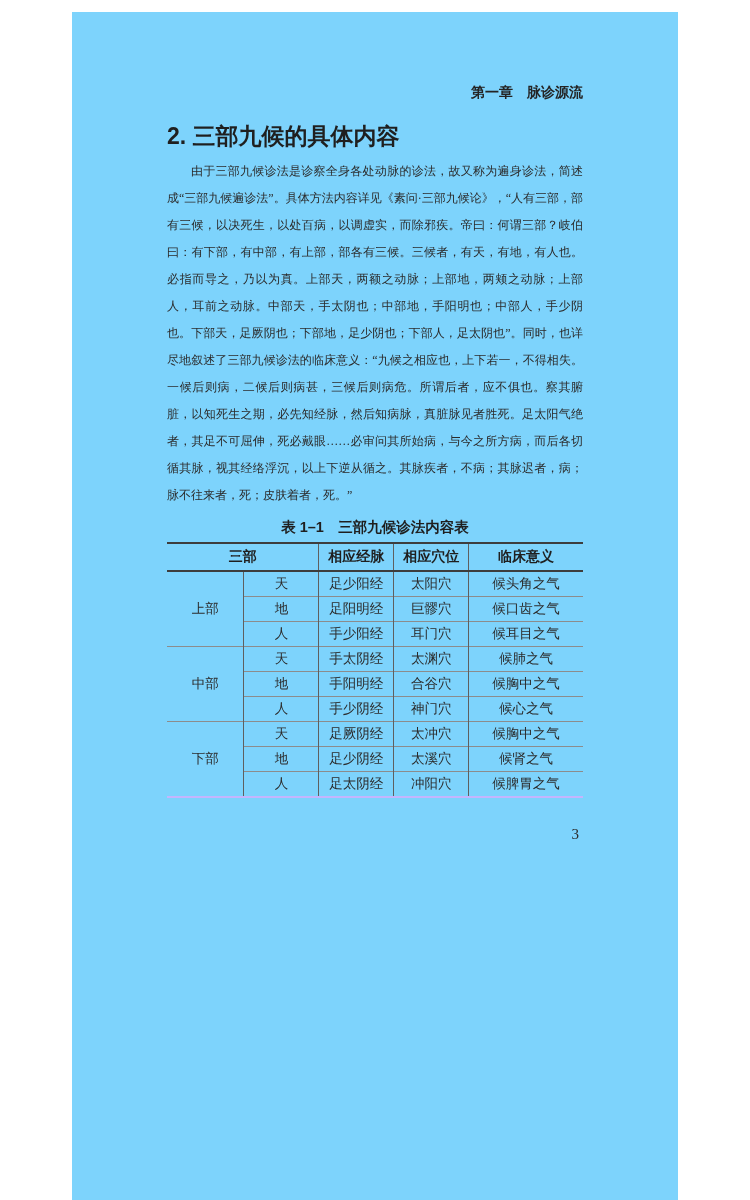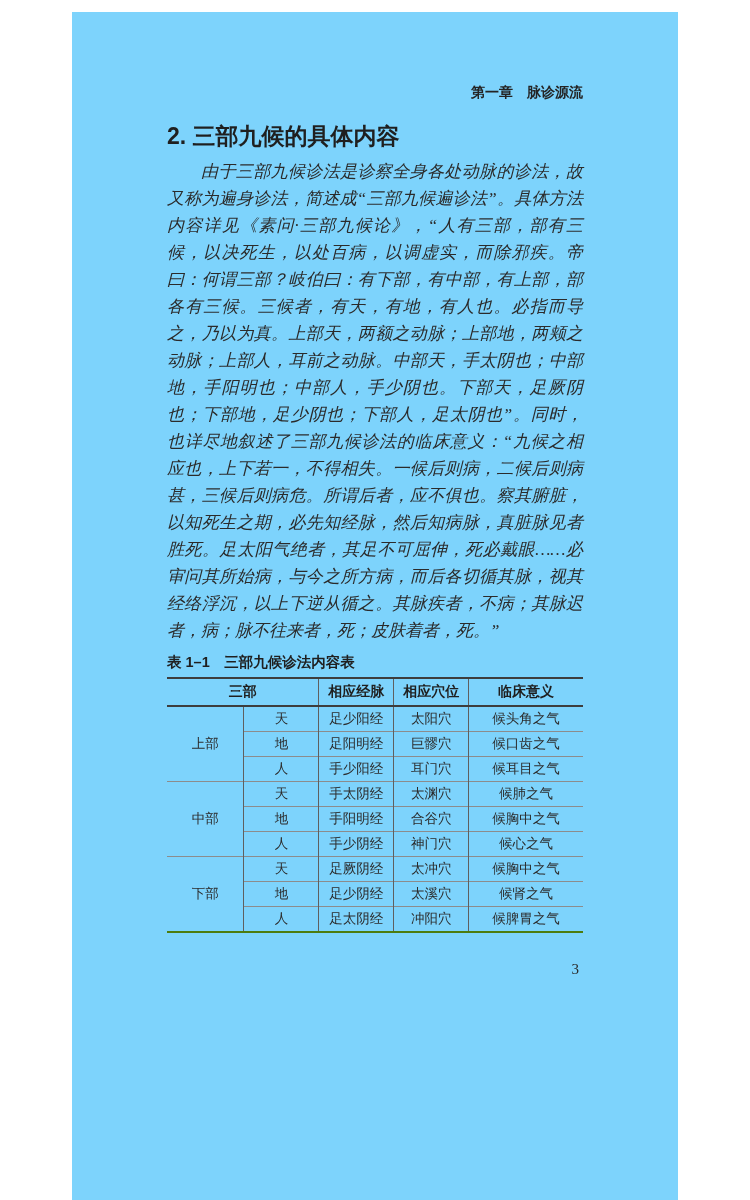--- a/index.html
+++ b/index.html
@@ -29,46 +29,46 @@
     font-family: "Liberation Sans", "DejaVu Sans", sans-serif;
     font-weight: bold;
     font-size: 23px;
     line-height: 24px;
     color: #1f1f1f;
   }
 
   .body-para {
     margin: 0;
     font-family: "Liberation Serif", "DejaVu Serif", serif;
-    font-size: 17px;
+    font-size: 12px;
     line-height: 27px;
     text-align: justify;
     text-indent: 2em;
     color: #2b2b2b;
-    font-style: italic;
   }
   .body-para.first { margin-top: 10px; }
   .body-para.after-table { margin-top: 26px; }
 
   .table-caption {
     margin-top: 8px;
+    text-align: center;
     font-family: "Liberation Sans", "DejaVu Sans", sans-serif;
     font-weight: bold;
     font-size: 14.5px;
     line-height: 20px;
     color: #1f1f1f;
   }
 
   table.nine-regions {
     width: 100%;
     margin-top: 5px;
     border-collapse: collapse;
     table-layout: fixed;
     border-top: 2px solid #3d3d3d;
-    border-bottom: 2px solid #4d7c0f;
+    border-bottom: 2px solid #c4b5fd;
   }
   table.nine-regions th {
     font-family: "Liberation Sans", "DejaVu Sans", sans-serif;
     font-weight: bold;
     font-size: 14px;
     text-align: center;
     padding: 4px 2px;
     border-bottom: 2px solid #3d3d3d;
     color: #1f1f1f;
   }

